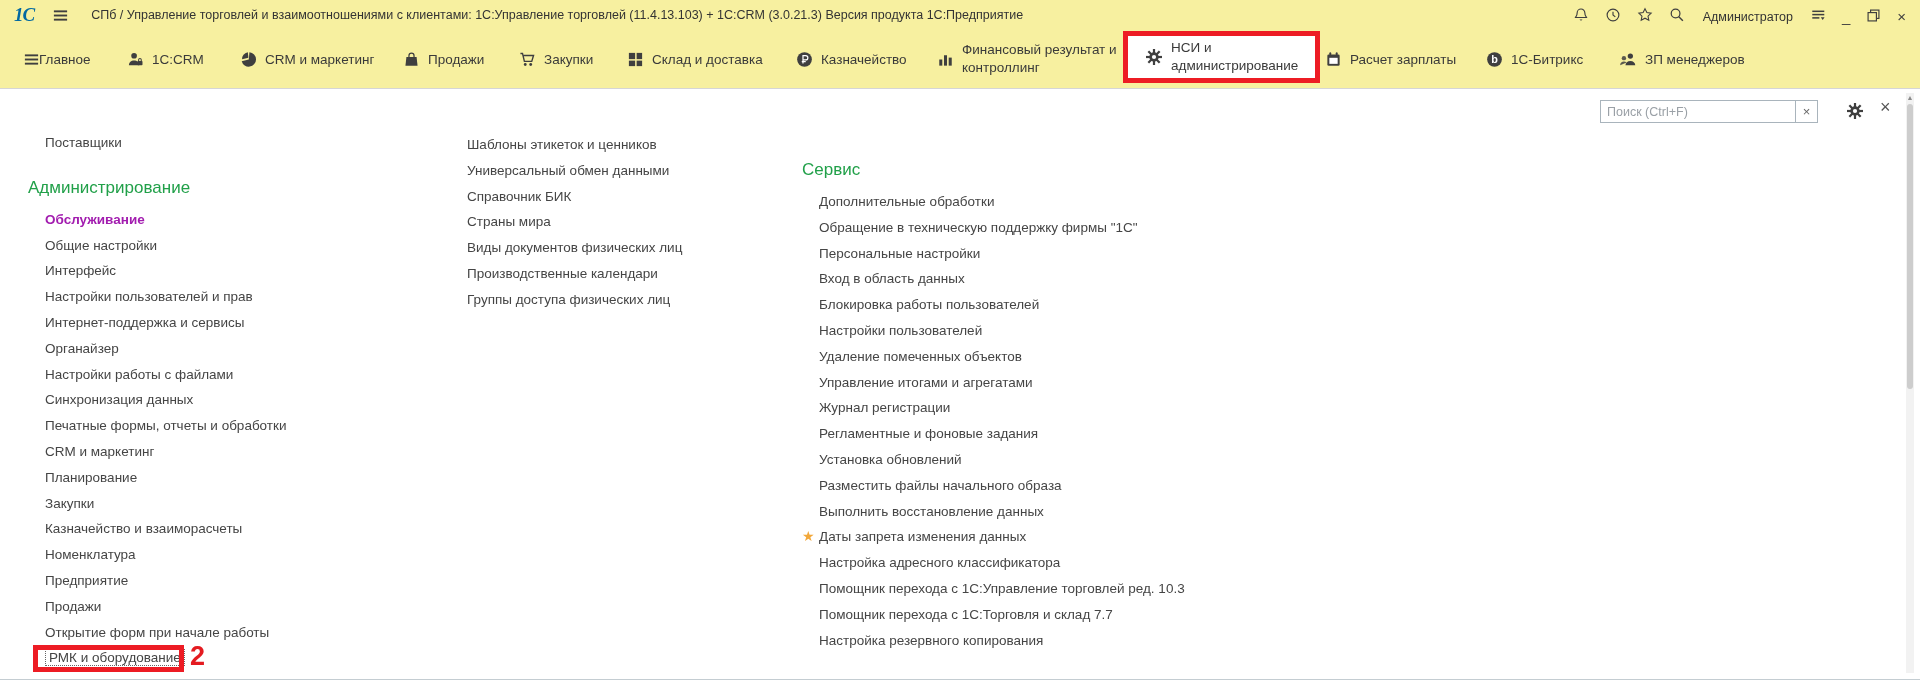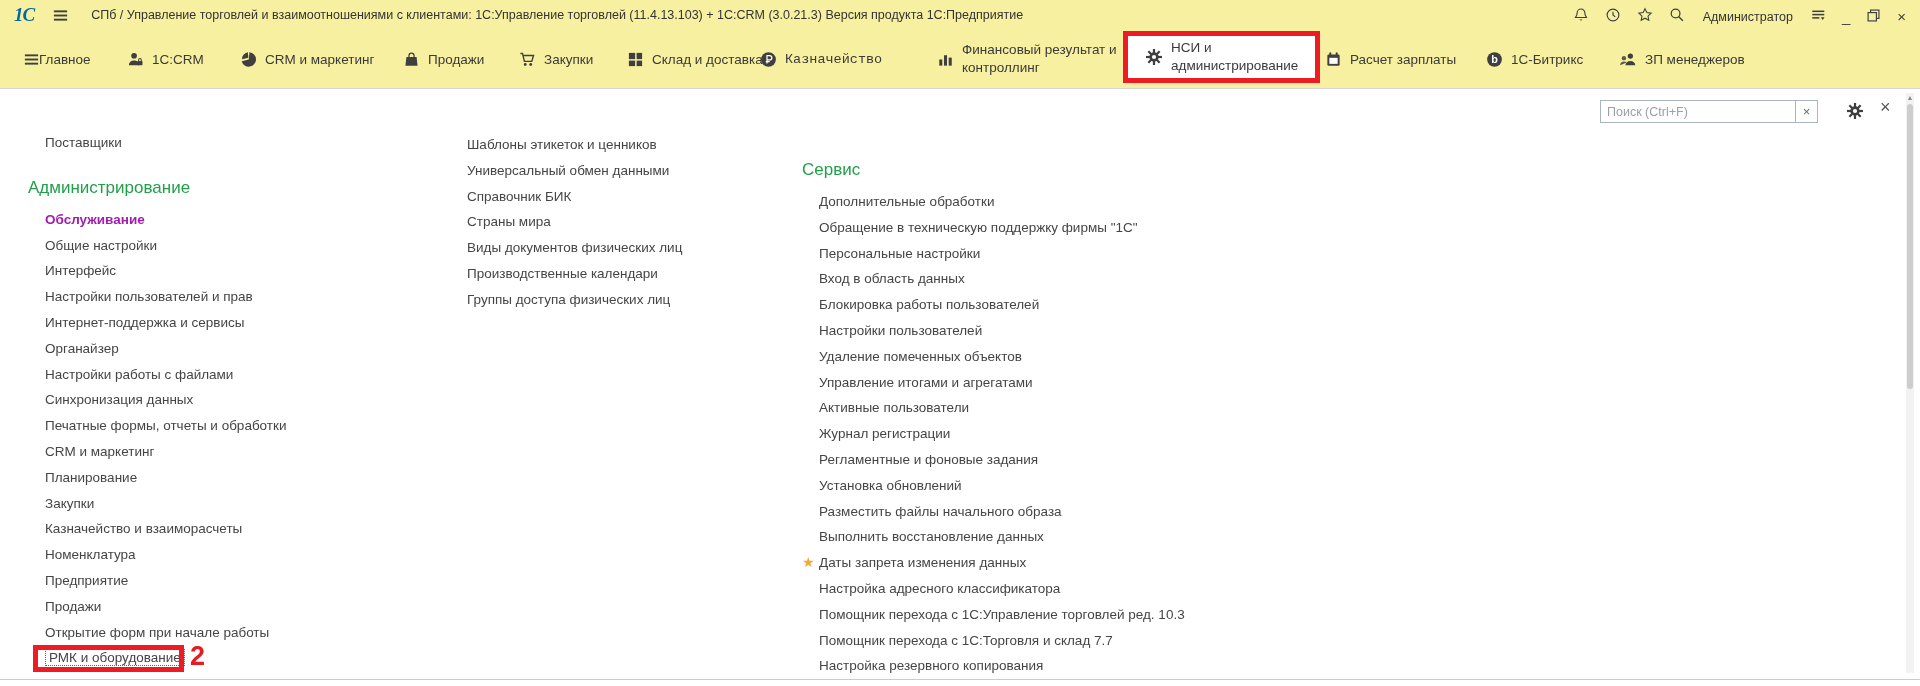--- a/index.html
+++ b/index.html
@@ -175,21 +175,21 @@
       <span class="icon">
         <svg width="17" height="17" viewBox="0 0 18 18" fill="#3f3f3f">
           <rect x="2" y="2" width="6.6" height="6.6"></rect>
           <rect x="10.2" y="2" width="5.8" height="6.6"></rect>
           <rect x="2" y="10.2" width="6.6" height="5.8"></rect>
           <rect x="10.2" y="10.2" width="5.8" height="5.8"></rect>
         </svg>
       </span>
       <span>Склад и доставка</span>
     </div>
-    <div class="mb-item" style="left: 760px; font-family: Liberation Mono, monospace;">
+    <div class="mb-item" style="left: 796px;">
       <span class="icon">
         <svg width="17" height="17" viewBox="0 0 18 18">
           <circle cx="9" cy="9" r="7.8" fill="#3f3f3f"></circle>
           <path d="M7.4 13.2V4.8h2.8a2.35 2.35 0 0 1 0 4.7H7.4M6.1 11.2h4.2" fill="none" stroke="#fff" stroke-width="1.3"></path>
         </svg>
       </span>
       <span>Казначейство</span>
     </div>
     <div class="mb-item w8" style="left: 937px;">
       <span class="icon">
@@ -284,21 +284,20 @@
   <div class="col" id="col3" style="left:802px;top:69px">
       <div class="header"><span>Сервис</span></div>
       <div class="item"><span>Дополнительные обработки</span></div>
       <div class="item"><span>Обращение в техническую поддержку фирмы "1С"</span></div>
       <div class="item"><span>Персональные настройки</span></div>
       <div class="item"><span>Вход в область данных</span></div>
       <div class="item"><span>Блокировка работы пользователей</span></div>
       <div class="item"><span>Настройки пользователей</span></div>
       <div class="item"><span>Удаление помеченных объектов</span></div>
       <div class="item"><span>Управление итогами и агрегатами</span></div>
-      <div class="item"><span>Активные пользователи</span></div>
       <div class="item"><span>Журнал регистрации</span></div>
       <div class="item"><span>Регламентные и фоновые задания</span></div>
       <div class="item"><span>Установка обновлений</span></div>
       <div class="item"><span>Разместить файлы начального образа</span></div>
       <div class="item"><span>Выполнить восстановление данных</span></div>
       <div class="item"><span class="star">★</span><span>Даты запрета изменения данных</span></div>
       <div class="item"><span>Настройка адресного классификатора</span></div>
       <div class="item"><span>Помощник перехода с 1С:Управление торговлей ред. 10.3</span></div>
       <div class="item"><span>Помощник перехода с 1С:Торговля и склад 7.7</span></div>
       <div class="item"><span>Настройка резервного копирования</span></div>

